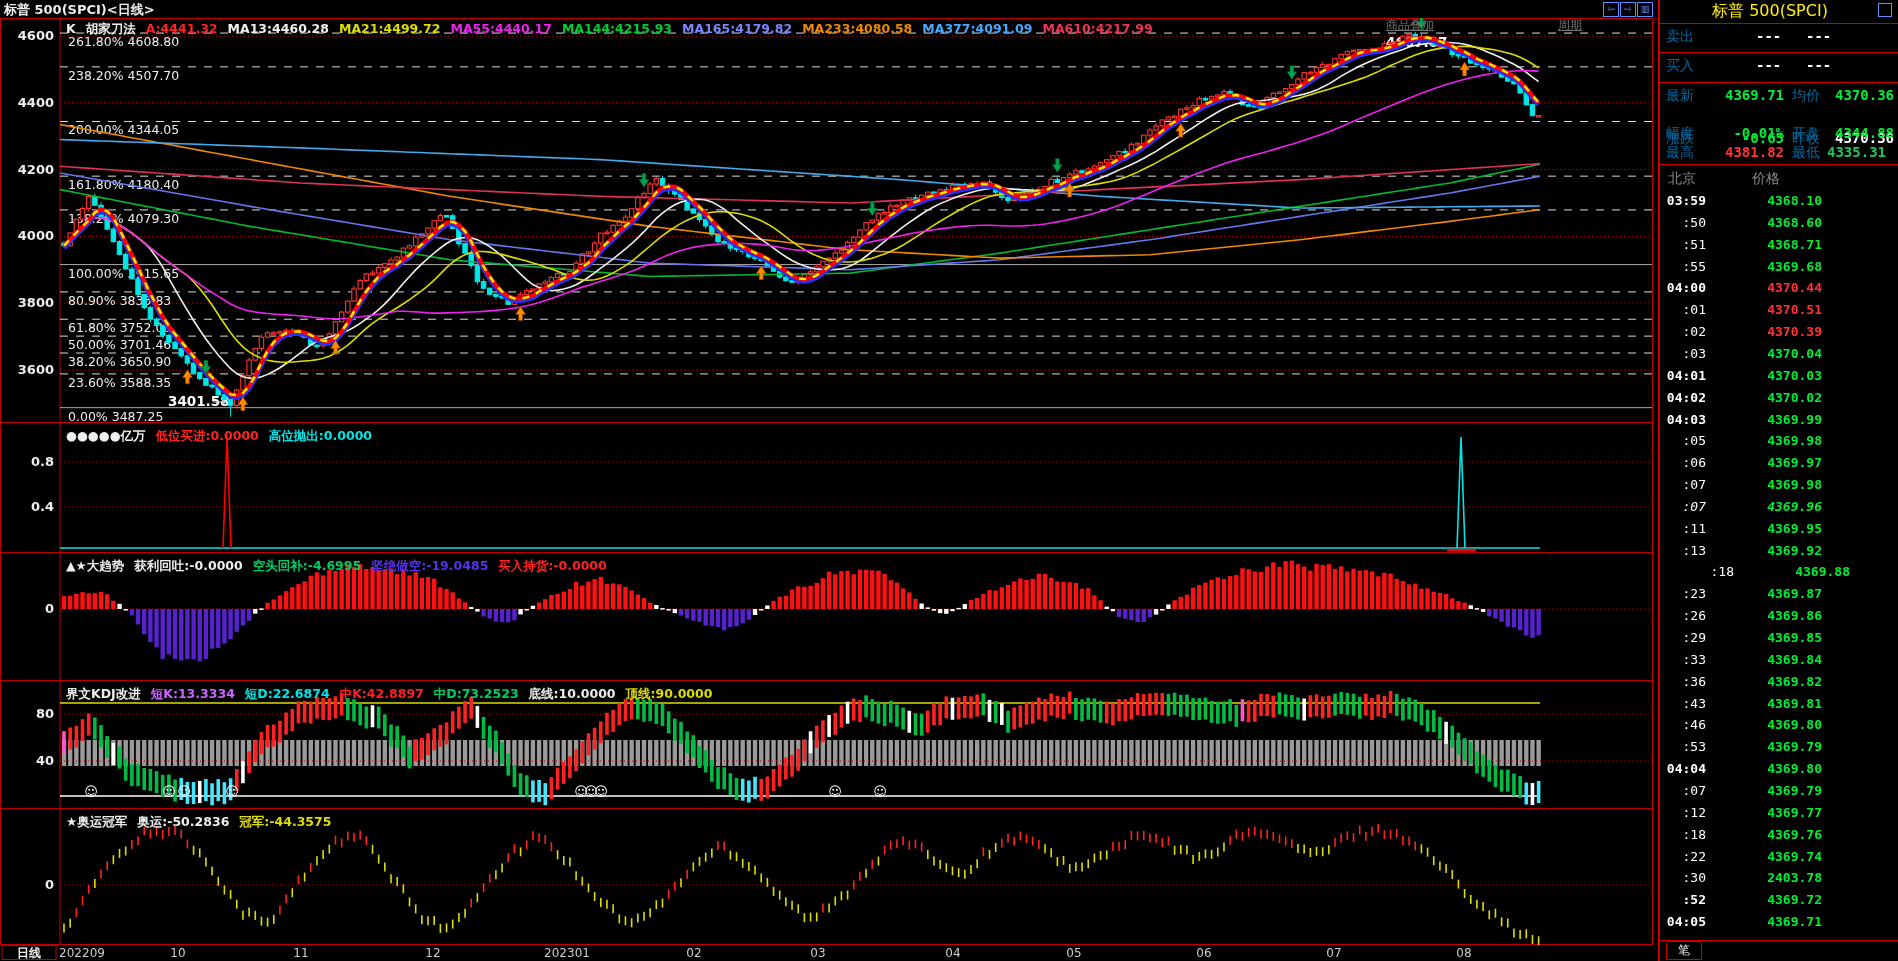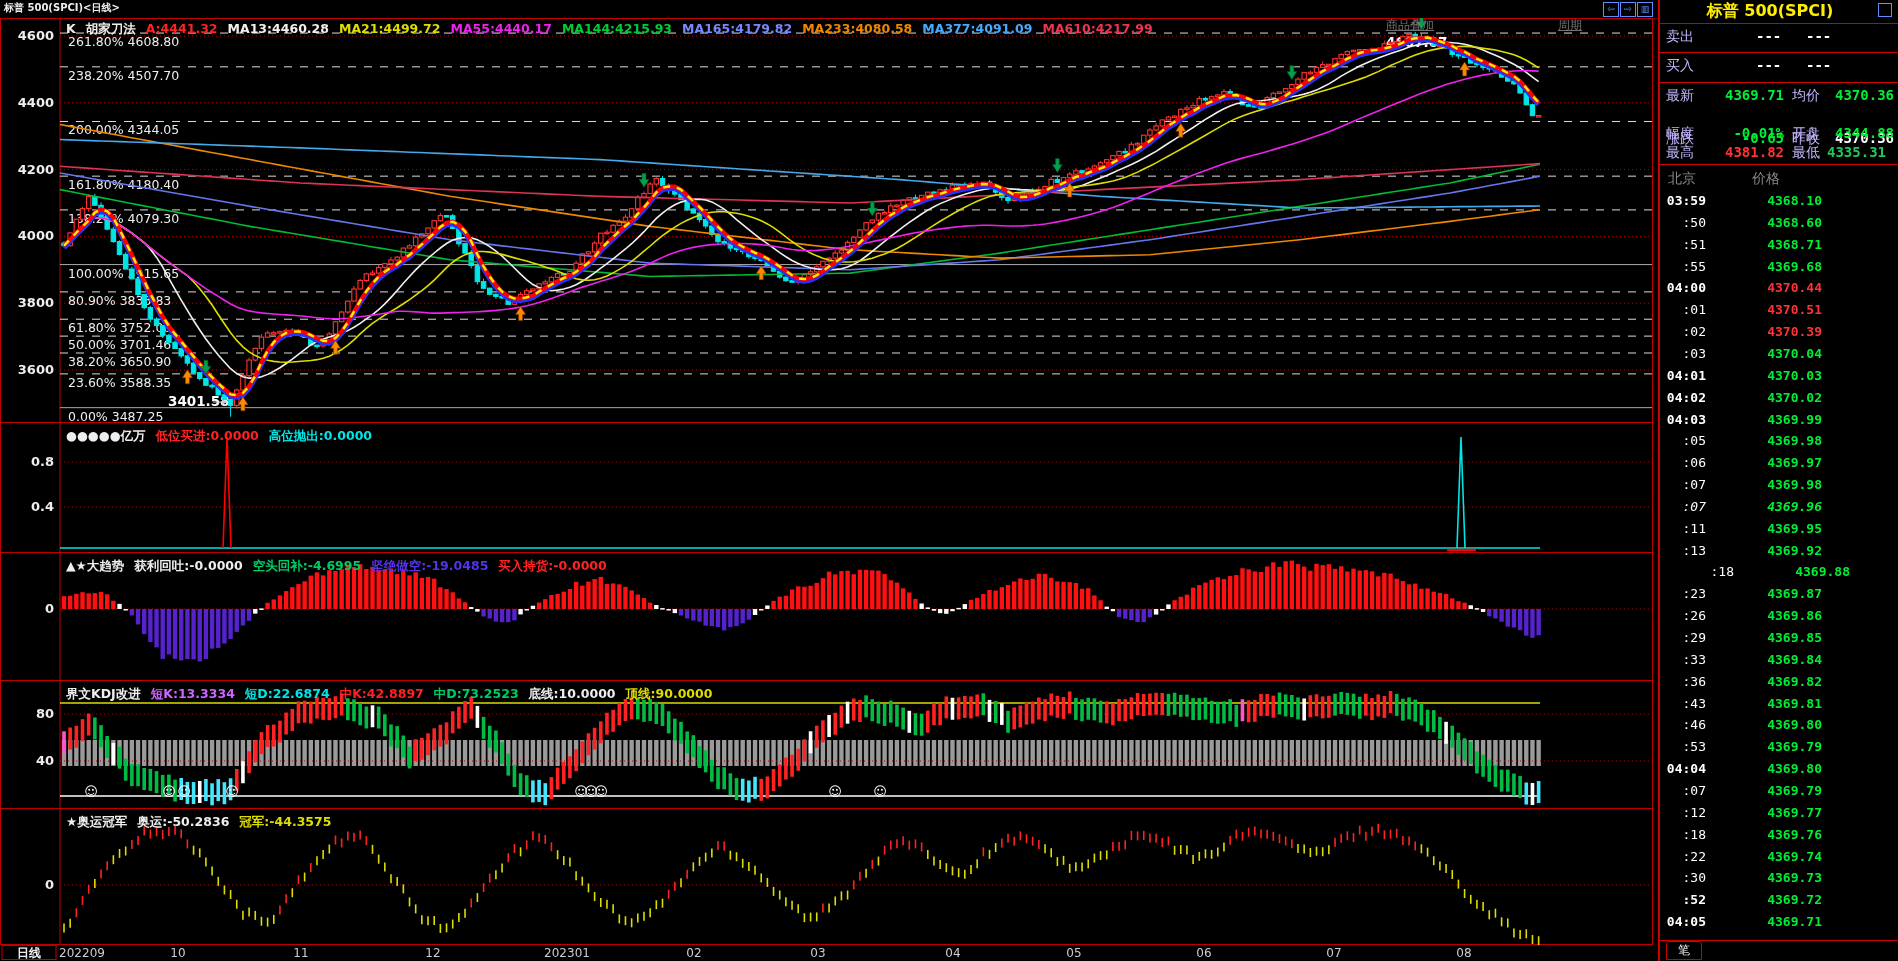--- a/index.html
+++ b/index.html
@@ -1,28 +1,28 @@
 <!DOCTYPE html>
 <html><head>
 <meta charset="utf-8">
 <style>
   html,body{margin:0;padding:0;background:#000;}
   body{width:1898px;height:961px;position:relative;font-family:"DejaVu Sans",sans-serif;overflow:hidden;}
   #titlebar{position:absolute;left:0;top:0;width:1658px;height:18px;background:#000;}
-  #tb-title{position:absolute;left:4px;top:1px;color:#eee;font-size:10px;font-weight:bold;white-space:nowrap;}
+  #tb-title{position:absolute;left:4px;top:1px;color:#eee;font-size:13px;font-weight:bold;white-space:nowrap;}
   .tb-link{position:absolute;top:17px;color:#737373;font-size:12px;text-decoration:underline;cursor:pointer;white-space:nowrap;}
   #tb-overlay{left:1386px;} #tb-period{left:1558px;}
   .tb-icon{position:absolute;top:2px;width:14px;height:13px;border:1px solid #5f8fff;color:#5f8fff;font-size:9px;line-height:12px;text-align:center;cursor:pointer;background:#000;}
   #chart-wrap{position:absolute;left:0;top:0;width:1658px;height:961px;}
   #rp{position:absolute;left:1658px;top:0;width:240px;height:961px;background:#000;border-left:2px solid #c00;box-sizing:border-box;}
-  #rp-title{position:absolute;left:0;top:1px;width:220px;text-align:center;color:#ffee00;font-size:16px;font-weight:bold;}
+  #rp-title{position:absolute;left:0;top:1px;width:220px;text-align:center;color:#ffee00;font-size:16px;font-weight:normal;}
   #rp-sq{position:absolute;right:6px;top:3px;width:12px;height:12px;border:1px solid #5f8fff;cursor:pointer;}
   .redline{position:absolute;left:0;width:100%;height:0;border-top:1px solid #c00;}
   .rp-row{position:absolute;left:0;width:100%;height:18px;font-size:14px;white-space:nowrap;}
-  .rp-lab{position:absolute;color:#c4b5fd;}
+  .rp-lab{position:absolute;color:#0369a1;}
   .rp-val{position:absolute;text-align:right;font-family:"DejaVu Sans Mono",monospace;font-weight:bold;font-size:14px;}
   .dash{color:#fff;font-weight:bold;font-family:"DejaVu Sans Mono",monospace;}
   #rp-listhead{position:absolute;left:0;width:100%;color:#888;font-size:14px;}
   .trow{position:absolute;left:0;width:100%;white-space:nowrap;}
   .t-time{display:inline-block;width:46px;text-align:right;color:#fff;font-size:13px;font-family:"DejaVu Sans Mono",monospace;}
   .t-time.b{font-weight:bold;}
   .t-price{display:inline-block;width:116px;text-align:right;font-size:13px;font-weight:bold;font-family:"DejaVu Sans Mono",monospace;}
   #rp-tab{position:absolute;left:6px;top:941px;width:34px;height:17px;border:1px solid #c00;border-radius:3px 3px 0 0;color:#eee;font-size:12px;text-align:center;line-height:17px;cursor:pointer;background:#000;}
 </style>
 </head>
@@ -1701,20 +1701,20 @@
       <div class="trow" style="top: 648.85px;"><span class="t-time">:33</span><span class="t-price" style="color:#00ee33">4369.84</span></div>
       <div class="trow" style="top: 670.7px;"><span class="t-time">:36</span><span class="t-price" style="color:#00ee33">4369.82</span></div>
       <div class="trow" style="top: 692.55px;"><span class="t-time">:43</span><span class="t-price" style="color:#00ee33">4369.81</span></div>
       <div class="trow" style="top: 714.4px;"><span class="t-time">:46</span><span class="t-price" style="color:#00ee33">4369.80</span></div>
       <div class="trow" style="top: 736.25px;"><span class="t-time">:53</span><span class="t-price" style="color:#00ee33">4369.79</span></div>
       <div class="trow" style="top: 758.1px;"><span class="t-time b">04:04</span><span class="t-price" style="color:#00ee33">4369.80</span></div>
       <div class="trow" style="top: 779.95px;"><span class="t-time">:07</span><span class="t-price" style="color:#00ee33">4369.79</span></div>
       <div class="trow" style="top: 801.8px;"><span class="t-time">:12</span><span class="t-price" style="color:#00ee33">4369.77</span></div>
       <div class="trow" style="top: 823.65px;"><span class="t-time">:18</span><span class="t-price" style="color:#00ee33">4369.76</span></div>
       <div class="trow" style="top: 845.5px;"><span class="t-time">:22</span><span class="t-price" style="color:#00ee33">4369.74</span></div>
-      <div class="trow" style="top: 867.35px;"><span class="t-time">:30</span><span class="t-price" style="color:#00ee33">4369.73</span></div>
+      <div class="trow" style="top: 867.35px;"><span class="t-time">:30</span><span class="t-price" style="color:#00ee33">2403.78</span></div>
       <div class="trow" style="top: 889.2px;"><span class="t-time b">:52</span><span class="t-price" style="color:#00ee33">4369.72</span></div>
       <div class="trow" style="top: 911.05px;"><span class="t-time b">04:05</span><span class="t-price" style="color:#00ee33">4369.71</span></div>
     </div>
 
   <div class="redline" style="top:940px"></div>
   <div id="rp-tab">笔</div>
 </div>
 
 </body></html>

